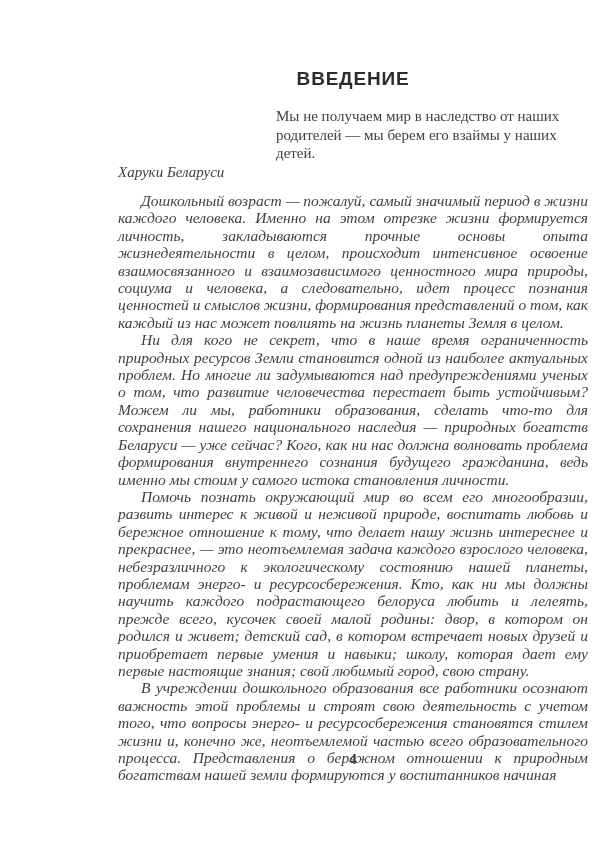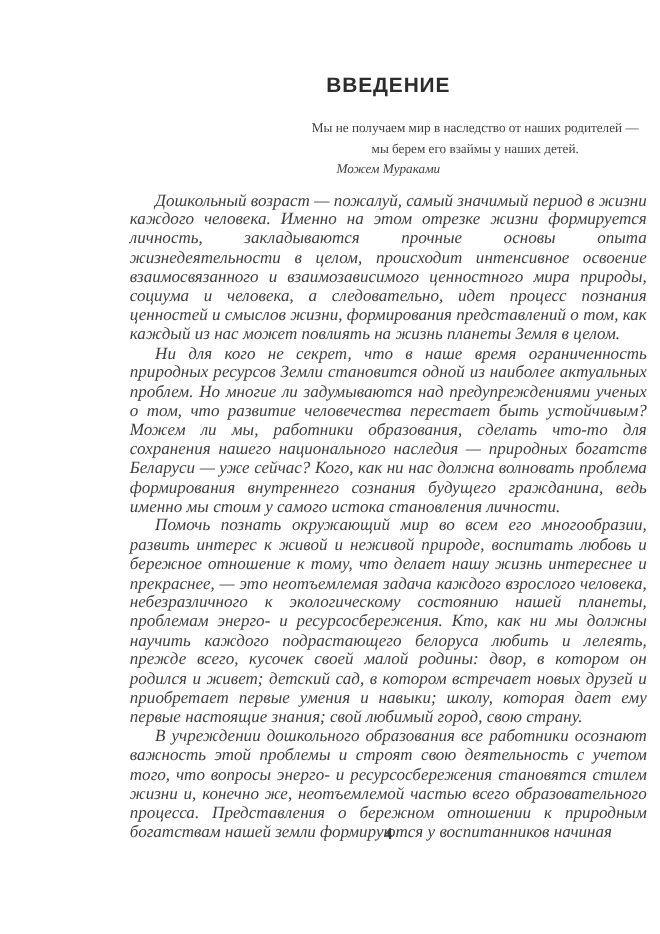--- a/index.html
+++ b/index.html
@@ -22,22 +22,22 @@
   .title {
     font-family: "Liberation Sans", sans-serif;
     font-weight: bold;
     font-size: 19px;
     letter-spacing: 0.8px;
     color: #2d2d2d;
     text-align: center;
     margin: 0 0 17px 0;
   }
   .epigraph {
-    text-align: center;
-    font-size: 12px;
+    text-align: left;
+    font-size: 15px;
     line-height: 18.5px;
     margin: 0 0 11px 0;
   }
   .epigraph-text {
     margin: 0 0 0 auto;
     max-width: 312px;
   }
   .epigraph-author {
     margin: 0;
     font-style: italic;
@@ -66,21 +66,21 @@
 </style>
 </head>
 <body>
 
 <div class="page">
 
   <h1 class="title">ВВЕДЕНИЕ</h1>
 
   <div class="epigraph">
     <p class="epigraph-text">Мы не получаем мир в наследство от наших родителей — мы берем его взаймы у наших детей.</p>
-    <p class="epigraph-author">Можем Мураками</p>
+    <p class="epigraph-author">Харуки Беларуси</p>
   </div>
 
   <div class="body-text">
     <p>Дошкольный возраст — пожалуй, самый значимый период в жизни каждого человека. Именно на этом отрезке жизни формируется личность, закладываются прочные основы опыта жизнедеятельности в целом, происходит интенсивное освоение взаимосвязанного и взаимозависимого ценностного мира природы, социума и человека, а следовательно, идет процесс познания ценностей и смыслов жизни, формирования представлений о том, как каждый из нас может повлиять на жизнь планеты Земля в целом.</p>
     <p>Ни для кого не секрет, что в наше время ограниченность природных ресурсов Земли становится одной из наиболее актуальных проблем. Но многие ли задумываются над предупреждениями ученых о том, что развитие человечества перестает быть устойчивым? Можем ли мы, работники образования, сделать что-то для сохранения нашего национального наследия — природных богатств Беларуси — уже сейчас? Кого, как ни нас должна волновать проблема формирования внутреннего сознания будущего гражданина, ведь именно мы стоим у самого истока становления личности.</p>
     <p>Помочь познать окружающий мир во всем его многообразии, развить интерес к живой и неживой природе, воспитать любовь и бережное отношение к тому, что делает нашу жизнь интереснее и прекраснее, — это неотъемлемая задача каждого взрослого человека, небезразличного к экологическому состоянию нашей планеты, проблемам энерго- и ресурсосбережения. Кто, как ни мы должны научить каждого подрастающего белоруса любить и лелеять, прежде всего, кусочек своей малой родины: двор, в котором он родился и живет; детский сад, в котором встречает новых друзей и приобретает первые умения и навыки; школу, которая дает ему первые настоящие знания; свой любимый город, свою страну.</p>
     <p>В учреждении дошкольного образования все работники осознают важность этой проблемы и строят свою деятельность с учетом того, что вопросы энерго- и ресурсосбережения становятся стилем жизни и, конечно же, неотъемлемой частью всего образовательного процесса. Представления о бережном отношении к природным богатствам нашей земли формируются у воспитанников начиная</p>
   </div>
 
   <div class="page-number">4</div>

